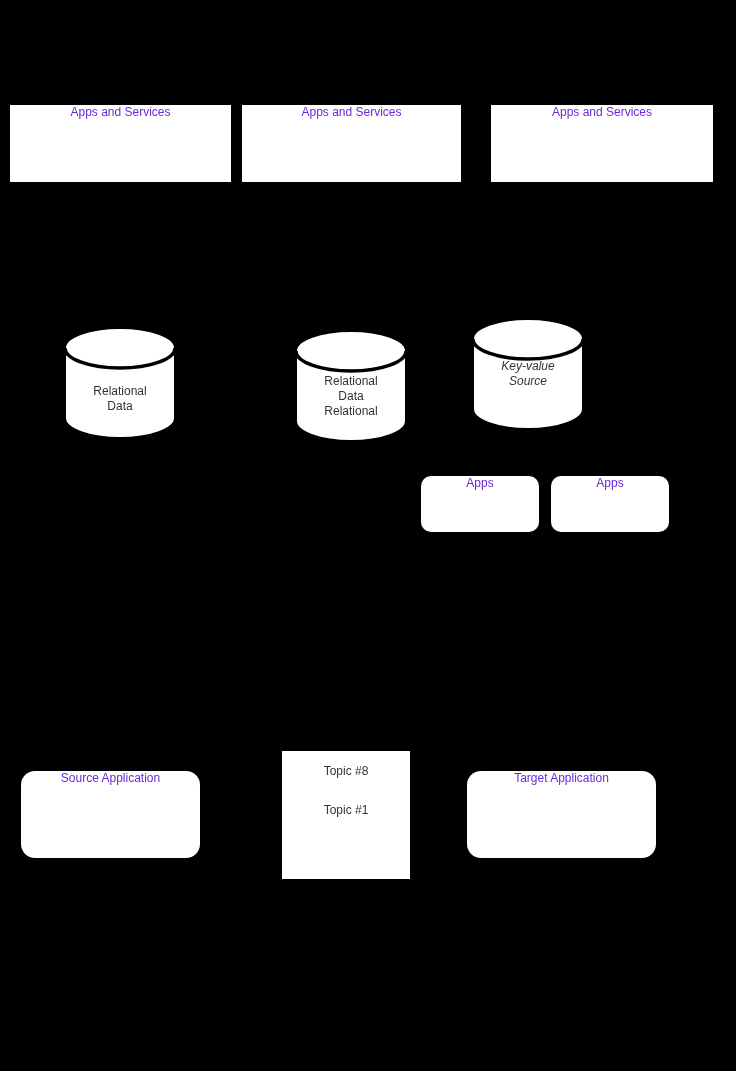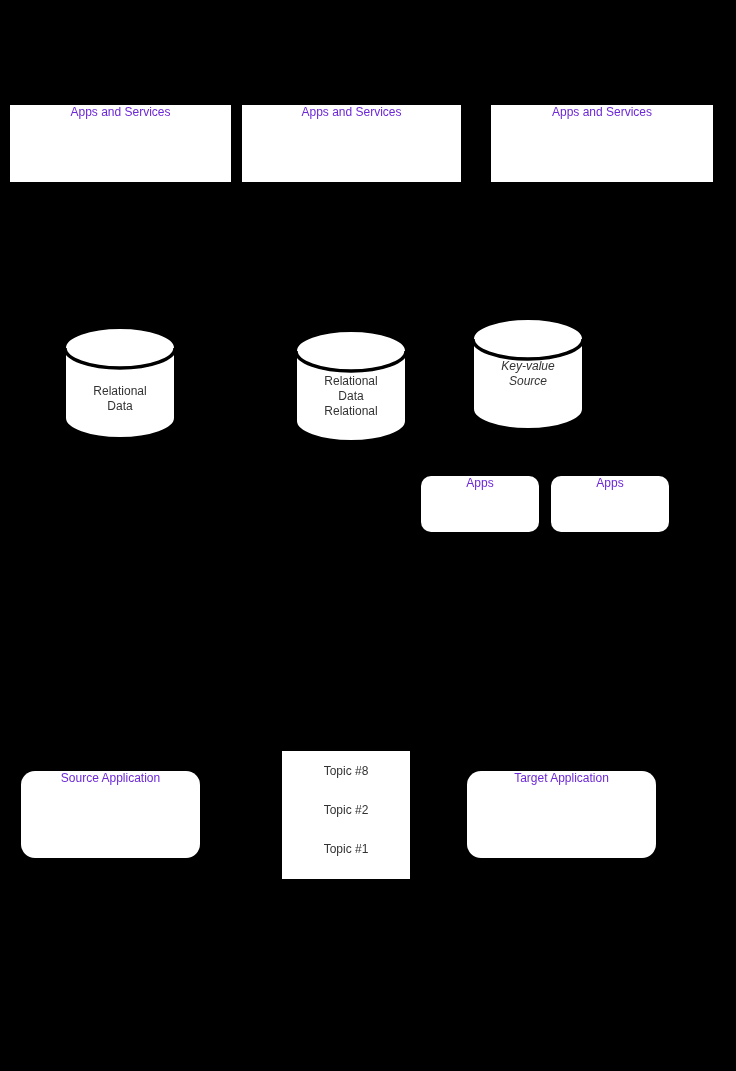--- a/index.html
+++ b/index.html
@@ -111,21 +111,20 @@
   <div class="shape" id="apps-box-2">
     <span>Apps</span>
   </div>
 
   <div class="shape" id="source-box">
     <span>Source Application</span>
   </div>
 
   <div id="topics-box">
     <div class="topic-row">Topic #8</div>
-    <div class="topic-row">Topic #2</div>
     <div class="topic-row">Topic #1</div>
   </div>
 
   <div class="shape" id="target-box">
     <span>Target Application</span>
   </div>
 
 </div>
 
 </body></html>

